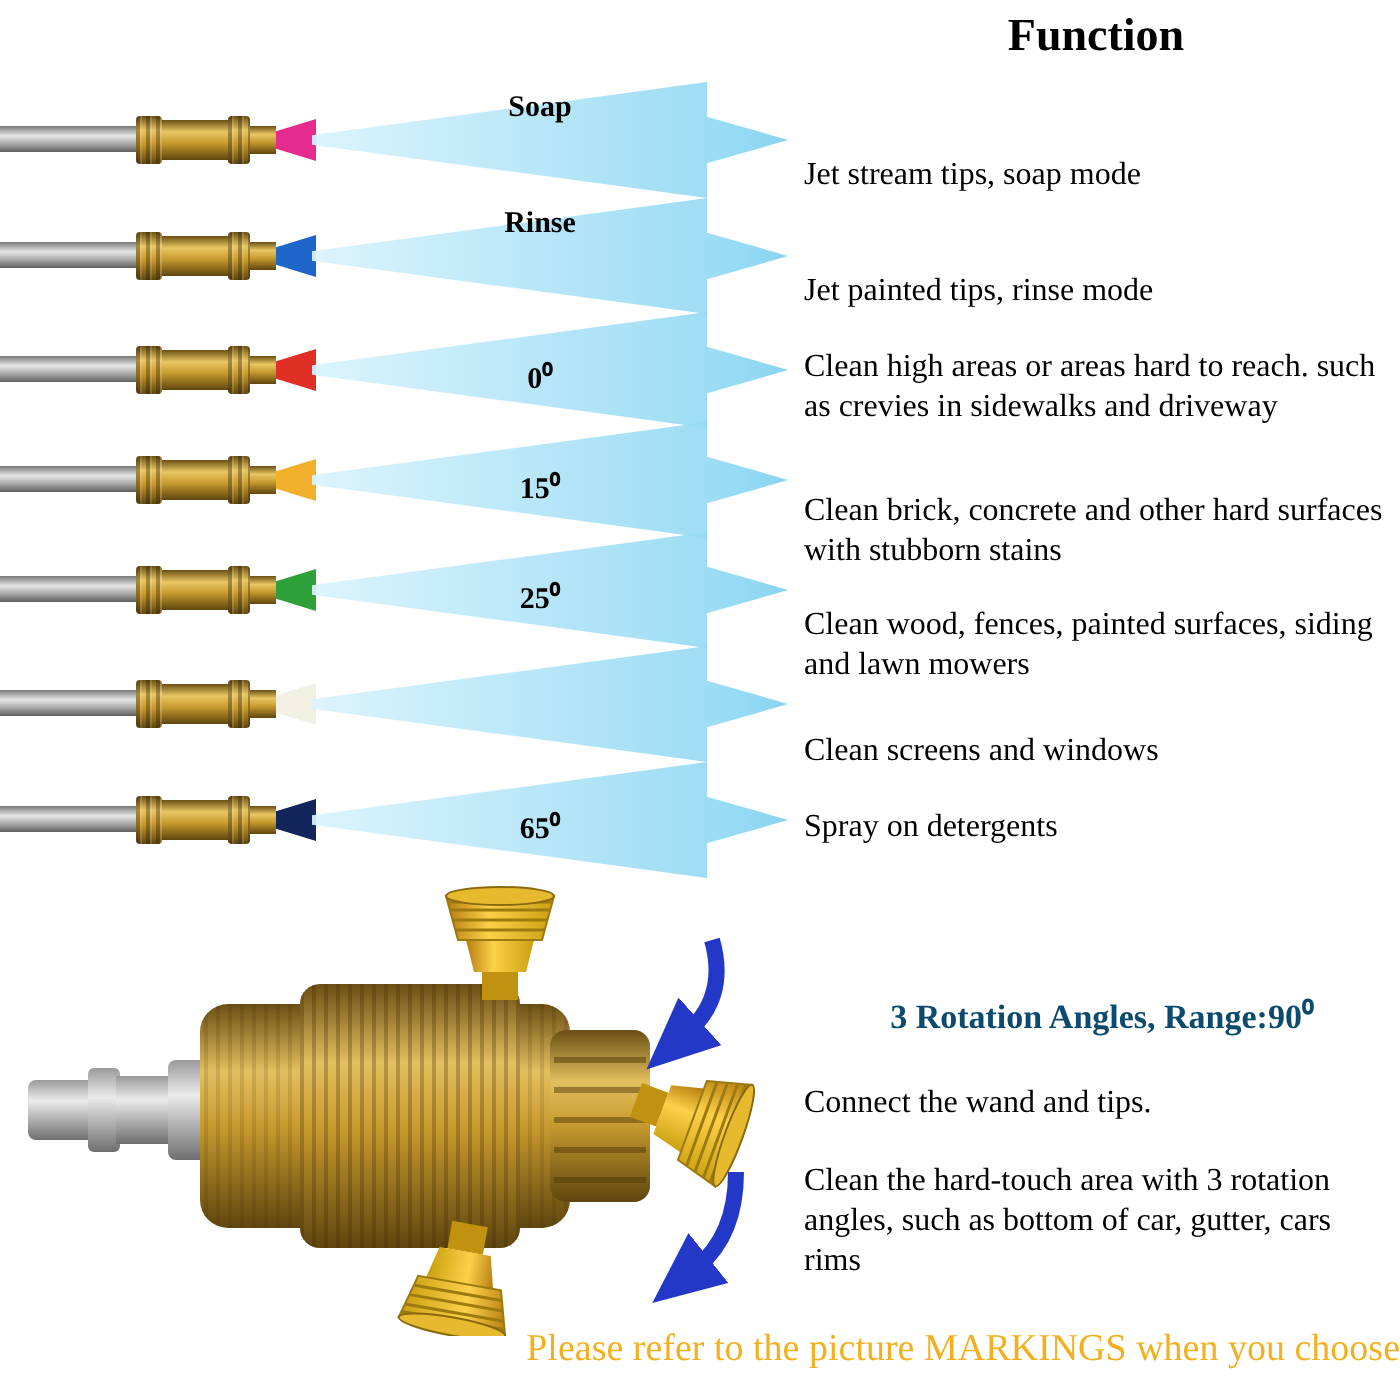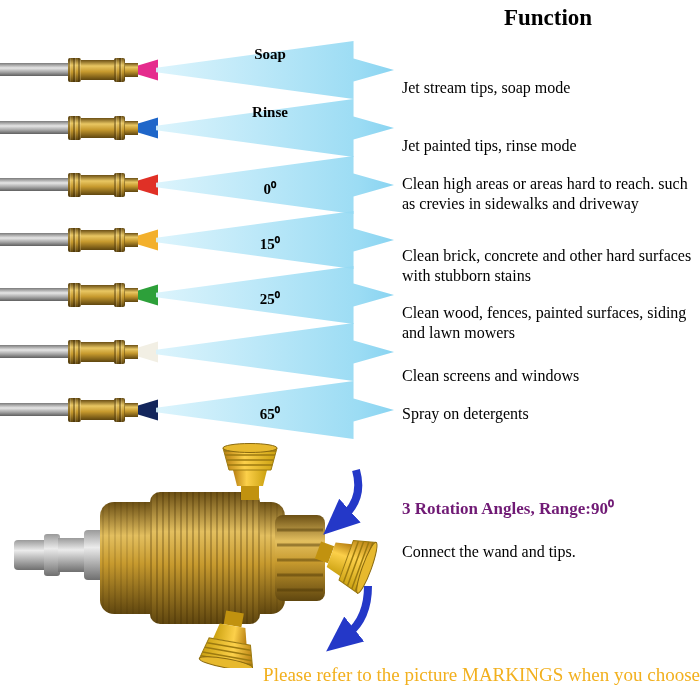--- a/index.html
+++ b/index.html
@@ -183,18 +183,19 @@
 
       <use href="#noz" transform="translate(250,60) rotate(-90)"></use>
       <use href="#noz" transform="translate(318,110) rotate(20)"></use>
       <use href="#noz" transform="translate(235,172) rotate(100)"></use>
 
       <path d="M356,30 q8,28 -12,46" stroke="#2438c8" stroke-width="8" fill="none" marker-end="url(#ah)"></path>
       <path d="M368,146 q0,32 -20,48" stroke="#2438c8" stroke-width="8" fill="none" marker-end="url(#ah)"></path>
     </svg>
   </div>
 
-  <div class="rot-heading" style="color: #701a75;">3 Rotation Angles, Range:90⁰</div>
+  <div class="rot-heading" style="color: #0c4a6e; text-align: center;">3 Rotation Angles, Range:90⁰</div>
   <div class="rot-line1">Connect the wand and tips.</div>
+  <div class="rot-line2">Clean the hard-touch area with 3 rotation angles, such as bottom of car, gutter, cars rims</div>
 
   <div class="footer-note" style="color: rgb(242, 176, 30);">Please refer to the picture MARKINGS when you choose</div>
 
 </div>
 
 </body></html>

